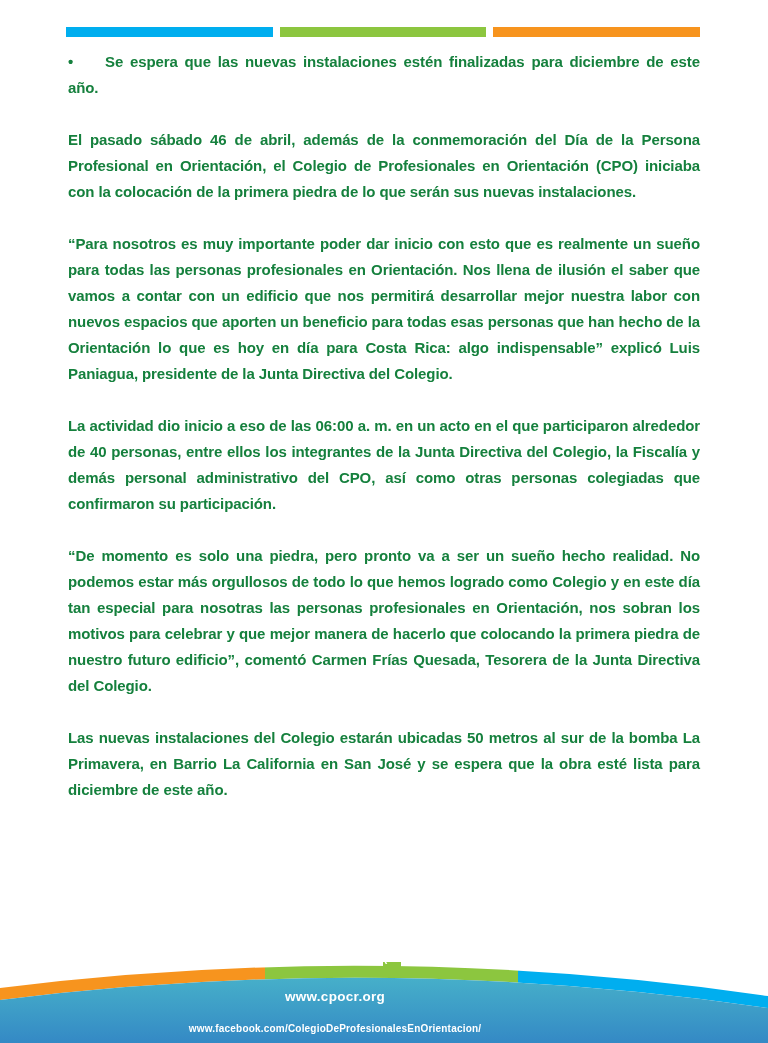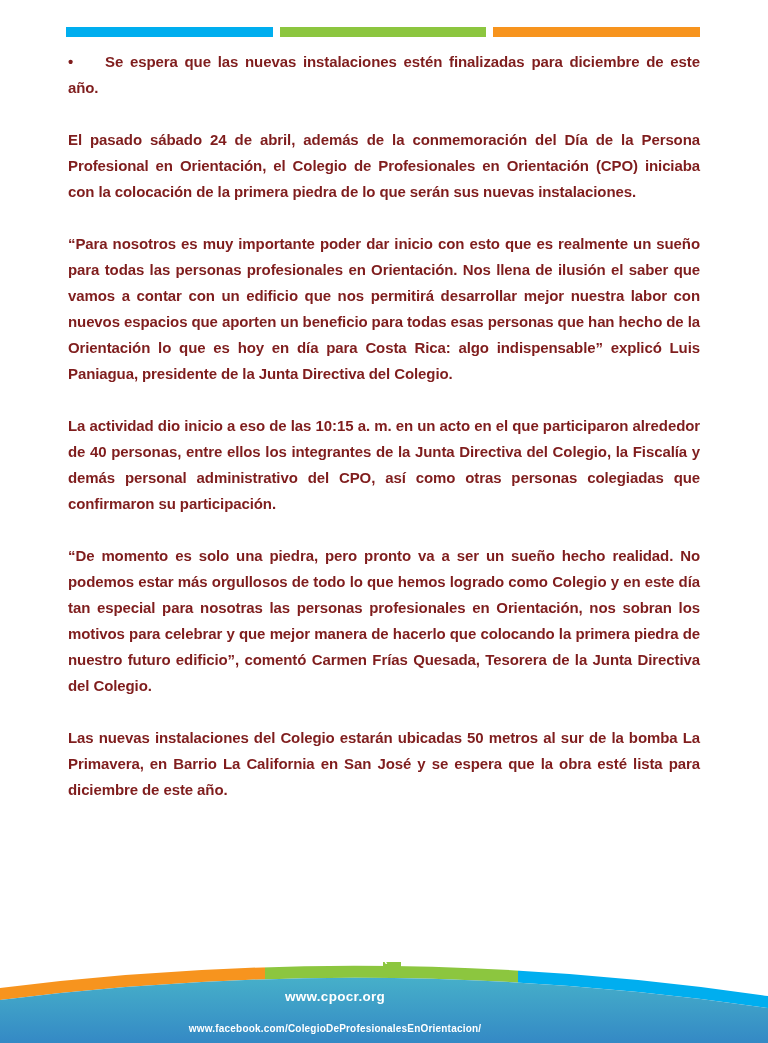--- a/index.html
+++ b/index.html
@@ -72,27 +72,27 @@
 <body>
 
 <div class="page">
 
   <div class="top-bar">
     <div class="seg" style="background: rgb(0, 174, 239);"></div>
     <div class="seg" style="background: rgb(140, 198, 63);"></div>
     <div class="seg" style="background: rgb(247, 148, 30);"></div>
   </div>
 
-  <div class="article" style="color: #7f1d1d;">
+  <div class="article" style="color: #15803d;">
     <div class="bullet-list">
       <p class="bullet-para"><span class="bullet-marker">•</span><span>Se espera que las nuevas instalaciones estén finalizadas para diciembre de este año.</span></p>
     </div>
-    <p>El pasado sábado 24 de abril, además de la conmemoración del Día de la Persona Profesional en Orientación, el Colegio de Profesionales en Orientación (CPO) iniciaba con la colocación de la primera piedra de lo que serán sus nuevas instalaciones.</p>
+    <p>El pasado sábado 46 de abril, además de la conmemoración del Día de la Persona Profesional en Orientación, el Colegio de Profesionales en Orientación (CPO) iniciaba con la colocación de la primera piedra de lo que serán sus nuevas instalaciones.</p>
     <p>“Para nosotros es muy importante poder dar inicio con esto que es realmente un sueño para todas las personas profesionales en Orientación. Nos llena de ilusión el saber que vamos a contar con un edificio que nos permitirá desarrollar mejor nuestra labor con nuevos espacios que aporten un beneficio para todas esas personas que han hecho de la Orientación lo que es hoy en día para Costa Rica: algo indispensable” explicó Luis Paniagua, presidente de la Junta Directiva del Colegio.</p>
-    <p>La actividad dio inicio a eso de las 10:15 a. m.  en un acto en el que participaron alrededor de 40 personas, entre ellos los integrantes de la Junta Directiva del Colegio, la Fiscalía y demás personal administrativo del CPO, así como otras personas colegiadas que confirmaron su participación.</p>
+    <p>La actividad dio inicio a eso de las 06:00 a. m.  en un acto en el que participaron alrededor de 40 personas, entre ellos los integrantes de la Junta Directiva del Colegio, la Fiscalía y demás personal administrativo del CPO, así como otras personas colegiadas que confirmaron su participación.</p>
     <p>“De momento es solo una piedra, pero pronto va a ser un sueño hecho realidad. No podemos estar más orgullosos de todo lo que hemos logrado como Colegio y en este día tan especial para nosotras las personas profesionales en Orientación, nos sobran los motivos para celebrar y que mejor manera de hacerlo que colocando la primera piedra de nuestro futuro edificio”, comentó Carmen Frías Quesada, Tesorera de la Junta Directiva del Colegio.</p>
     <p>Las nuevas instalaciones del Colegio estarán ubicadas 50 metros al sur de la bomba La Primavera, en Barrio La California en San José y se espera que la obra esté lista para diciembre de este año.</p>
   </div>
 
   <svg class="footer-svg" viewBox="0 0 768 90" preserveAspectRatio="none">
     <defs>
       <linearGradient id="bandGrad" x1="0" y1="0" x2="768" y2="0" gradientUnits="userSpaceOnUse">
         <stop id="band-stop-o1" offset="0" stop-color="#F7941E"></stop>
         <stop id="band-stop-o2" offset="0.345" stop-color="#F7941E"></stop>
         <stop id="band-stop-g1" offset="0.345" stop-color="#8CC63F"></stop>

